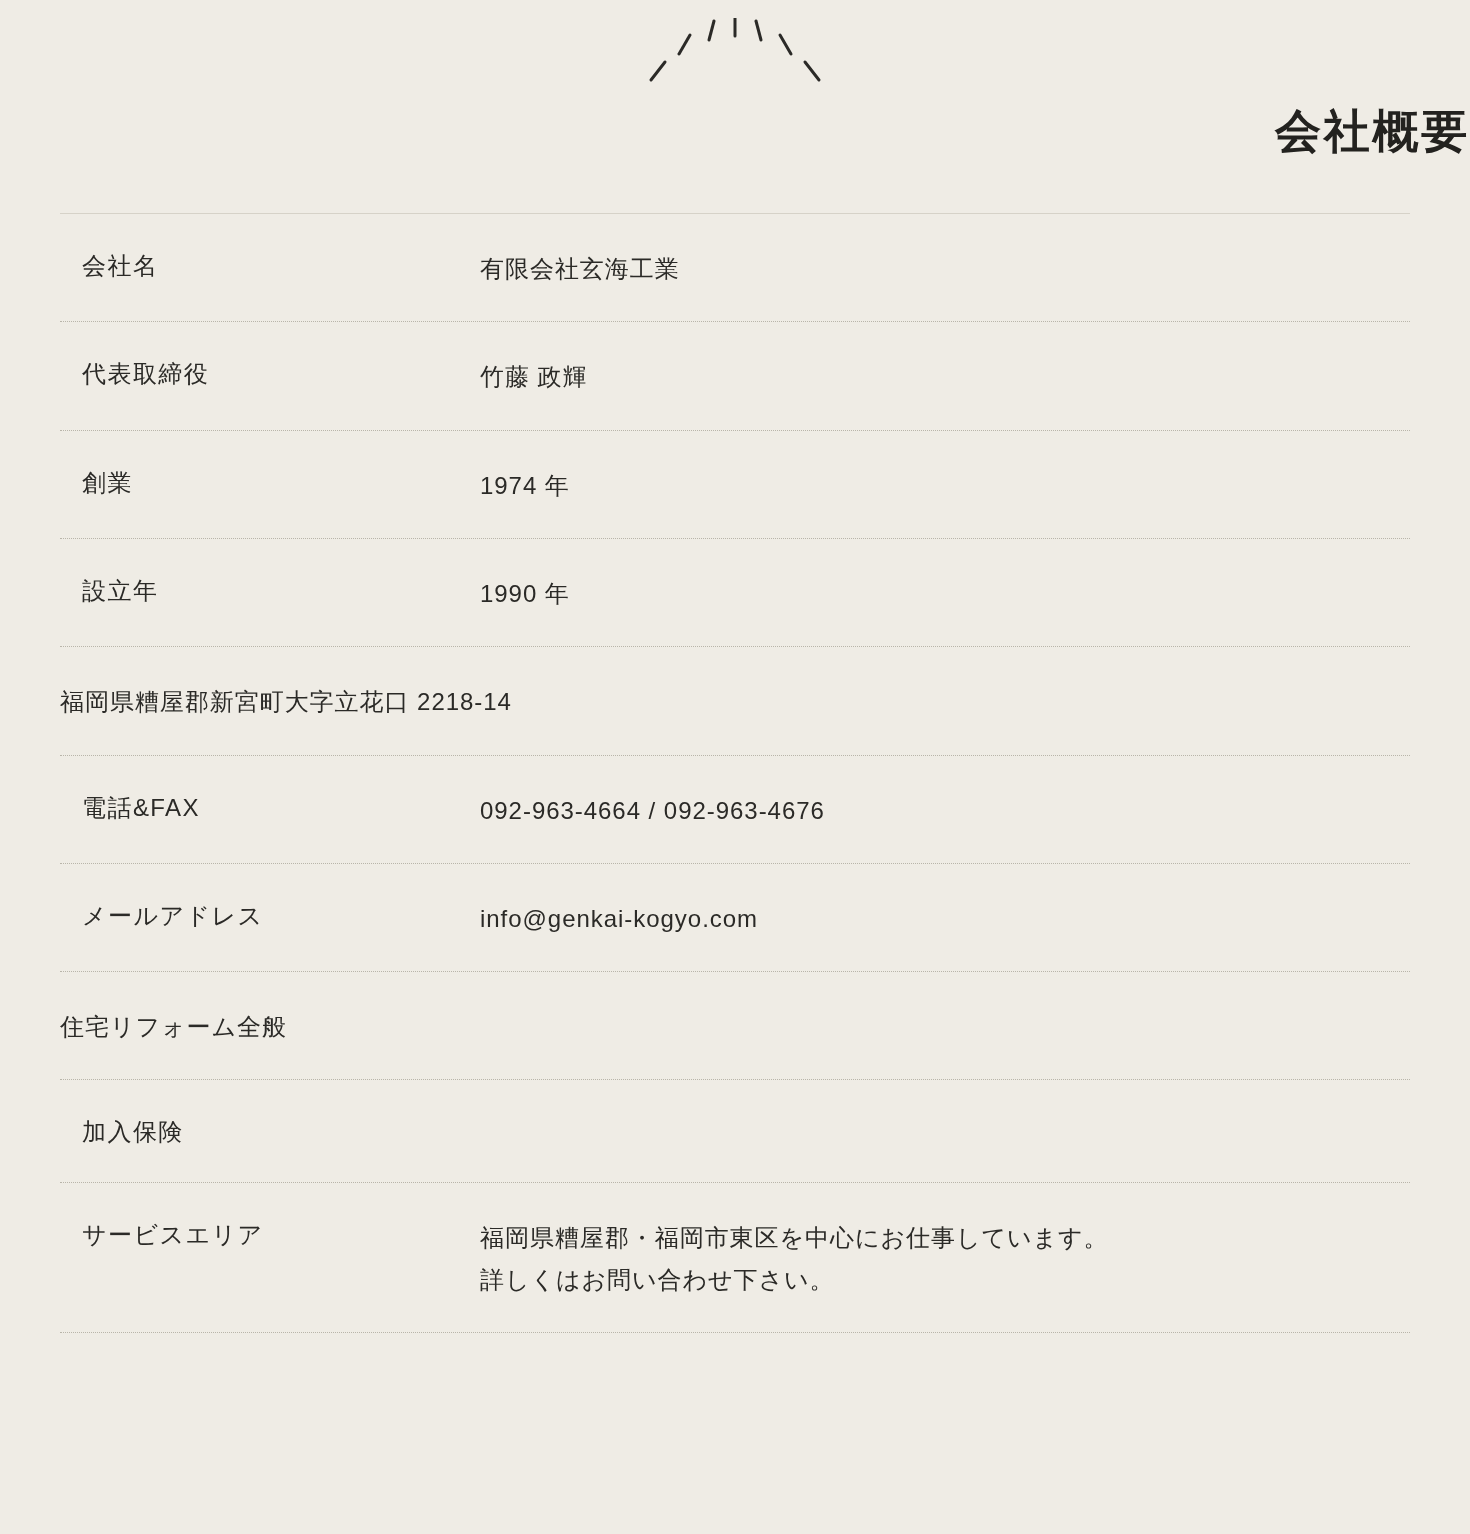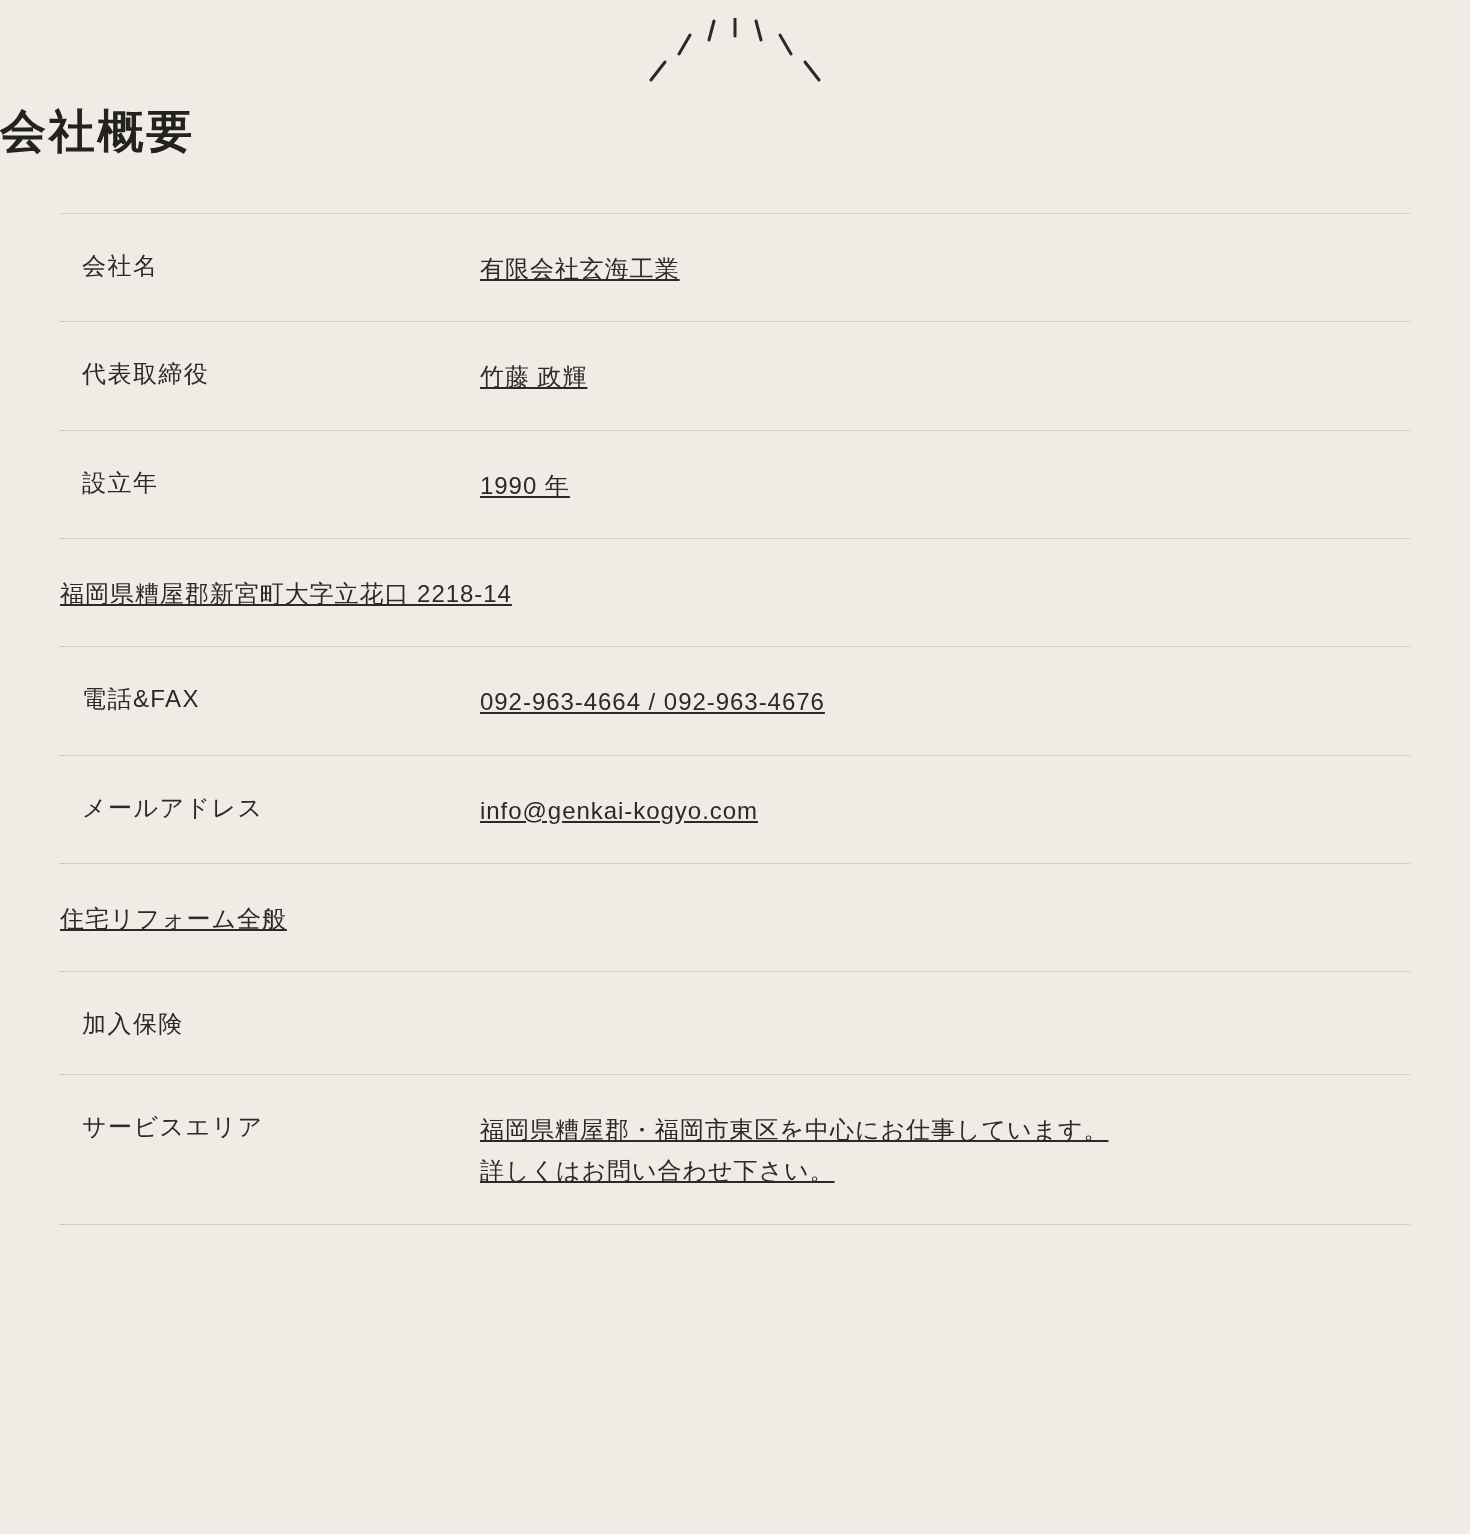--- a/index.html
+++ b/index.html
@@ -17,21 +17,21 @@
   .page {
     width: 1470px;
     min-height: 1534px;
     position: relative;
     box-sizing: border-box;
   }
 
   
   .header {
     padding-top: 18px;
-    text-align: left;
+    text-align: right;
   }
   .sparkle {
     width: 200px;
     height: 78px;
     margin: 0 auto;
     display: block;
   }
   .page-title {
     font-size: 46px;
     font-weight: 700;
@@ -69,21 +69,20 @@
     color: #2b2a27;
     line-height: 1.5;
   }
   .row-value {
     flex: 1 1 auto;
     font-size: 24px;
     letter-spacing: 0.04em;
     color: #2b2a27;
     line-height: 1.72;
     white-space: pre-line;
-    text-decoration: underline;
   }
 </style>
 </head>
 <body>
 
 <div class="page">
 
   <div class="header">
     <span class="sparkle-holder">
       <svg class="sparkle" viewBox="0 0 200 78" xmlns="http://www.w3.org/2000/svg" aria-hidden="true">
@@ -107,20 +106,24 @@
     <div class="row">
       <div class="row-label">会社名</div>
       <div class="row-value">有限会社玄海工業</div>
     </div>
 
     <div class="row">
       <div class="row-label">代表取締役</div>
       <div class="row-value">竹藤 政輝</div>
     </div>
 
+    <div class="row">
+      <div class="row-label">創業</div>
+      <div class="row-value">1974 年</div>
+    </div>
 
     <div class="row">
       <div class="row-label">設立年</div>
       <div class="row-value">1990 年</div>
     </div>
 
     <div class="row">
       <div class="row-value">福岡県糟屋郡新宮町大字立花口 2218-14</div>
     </div>
 

